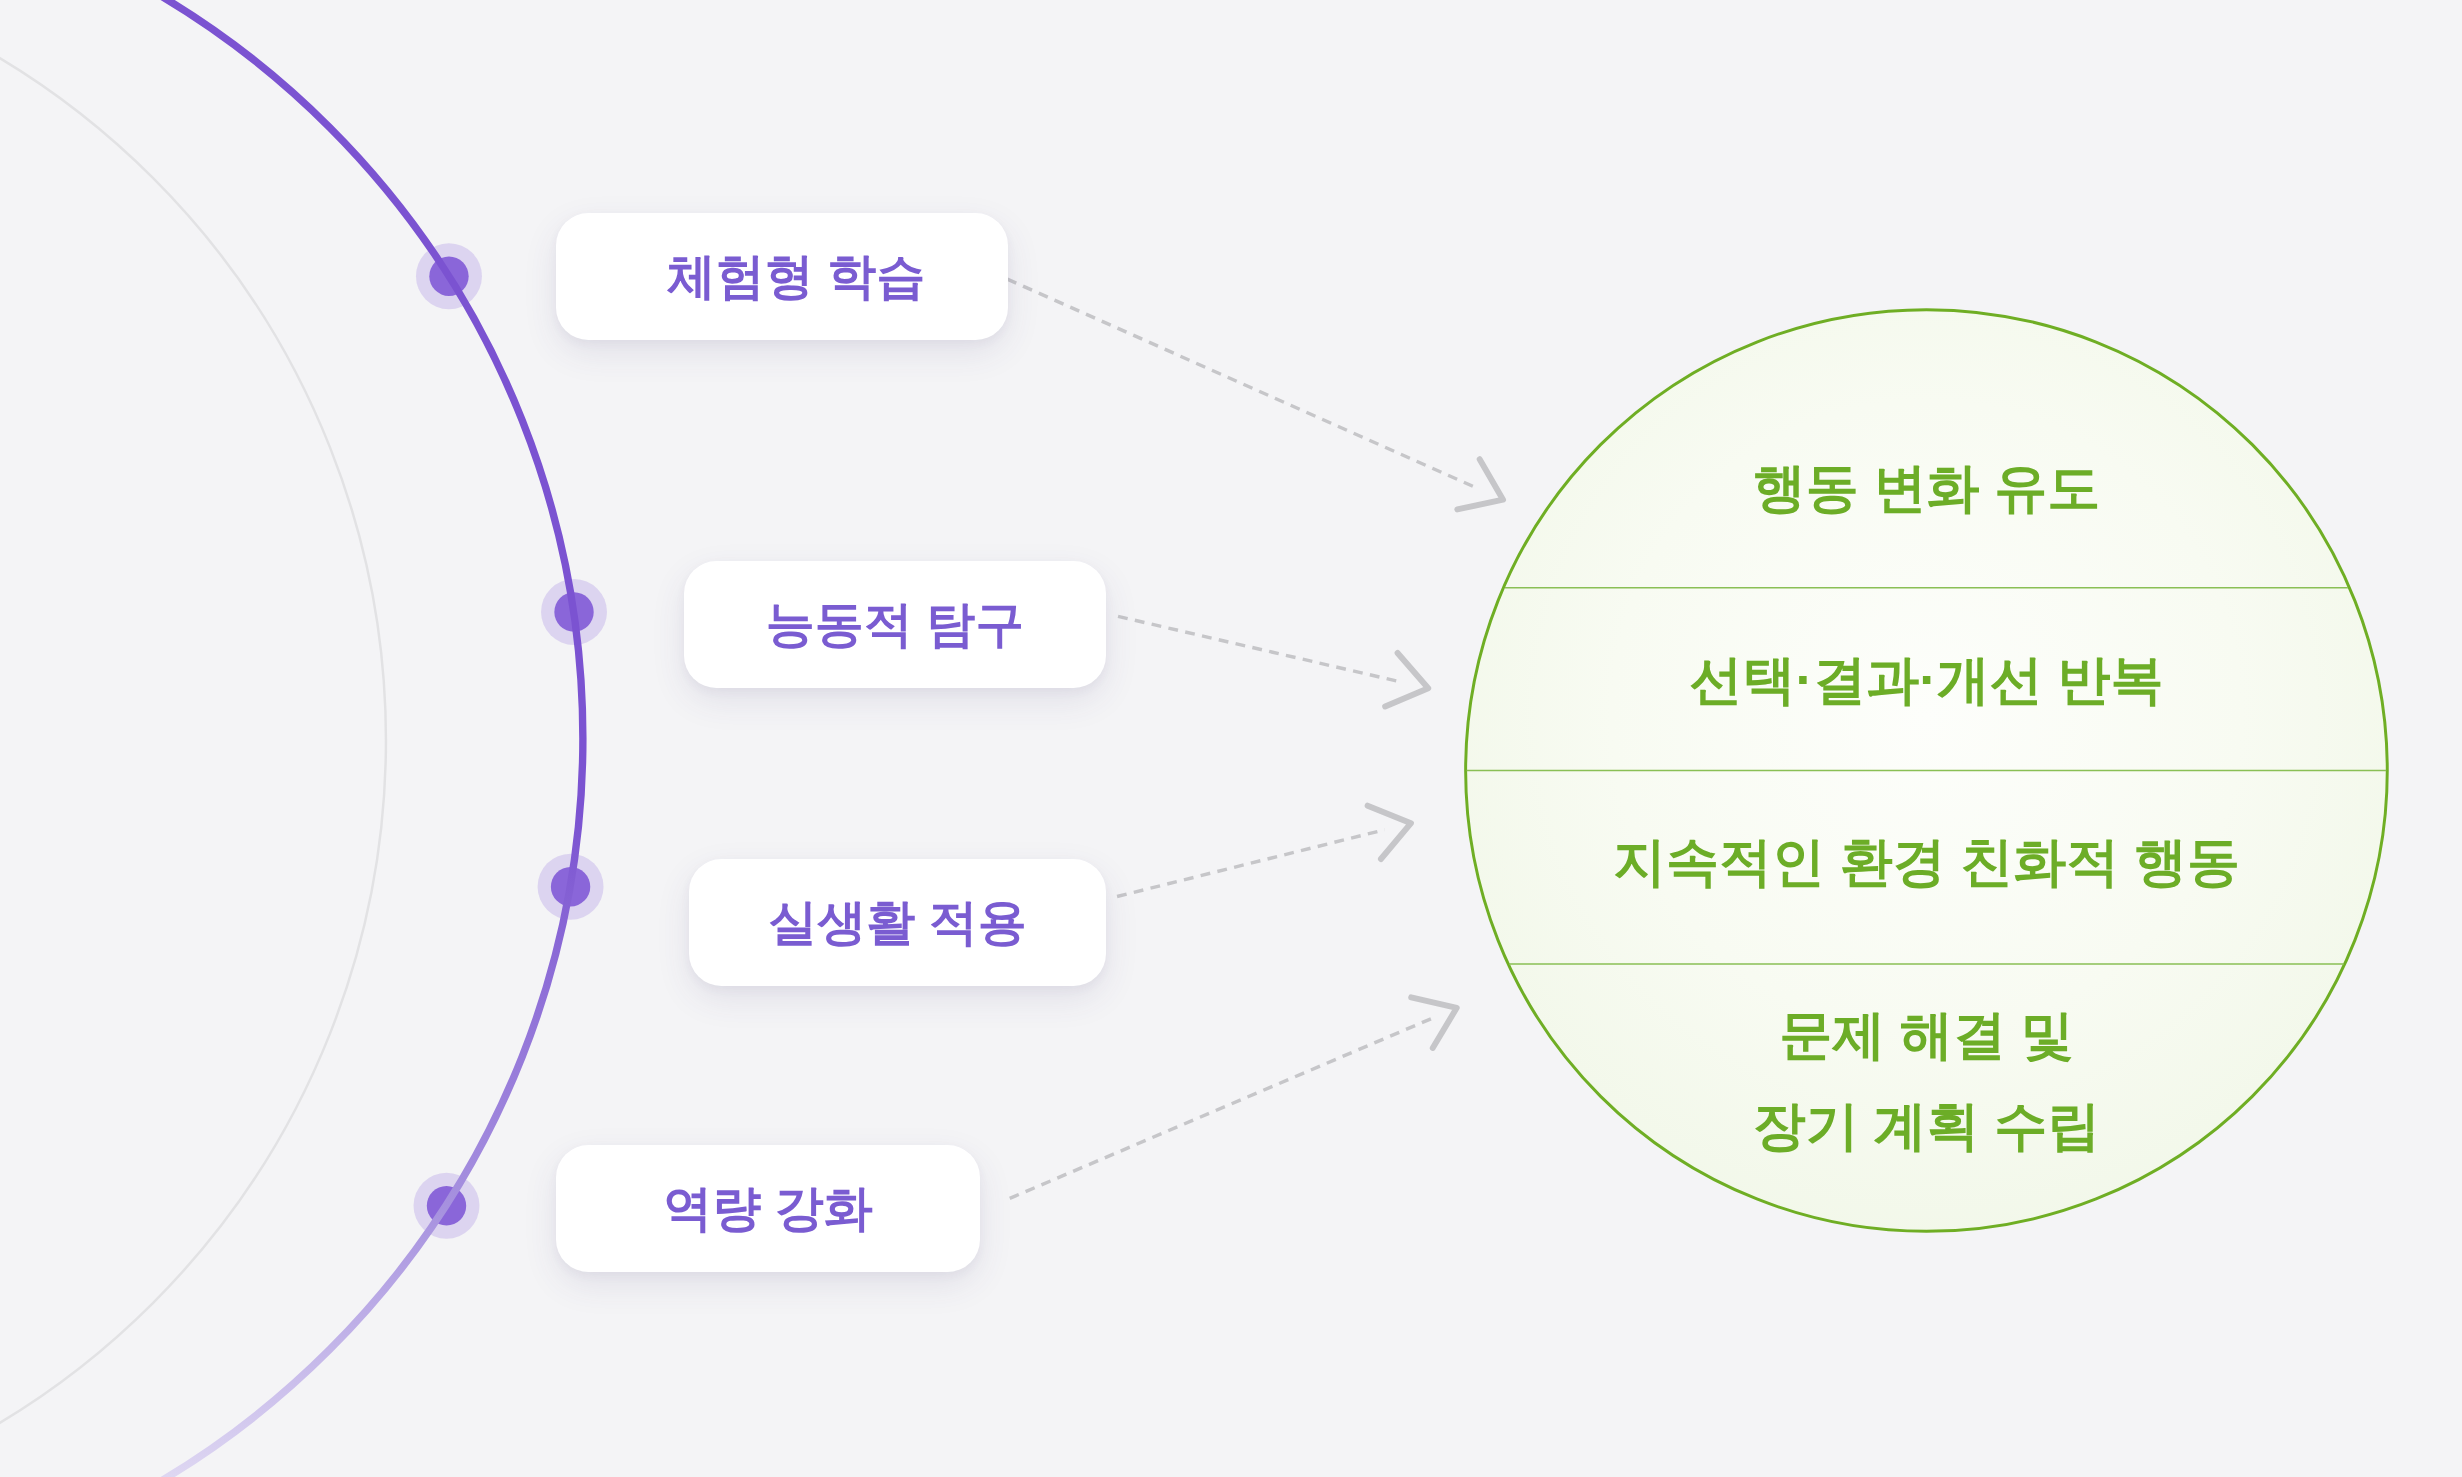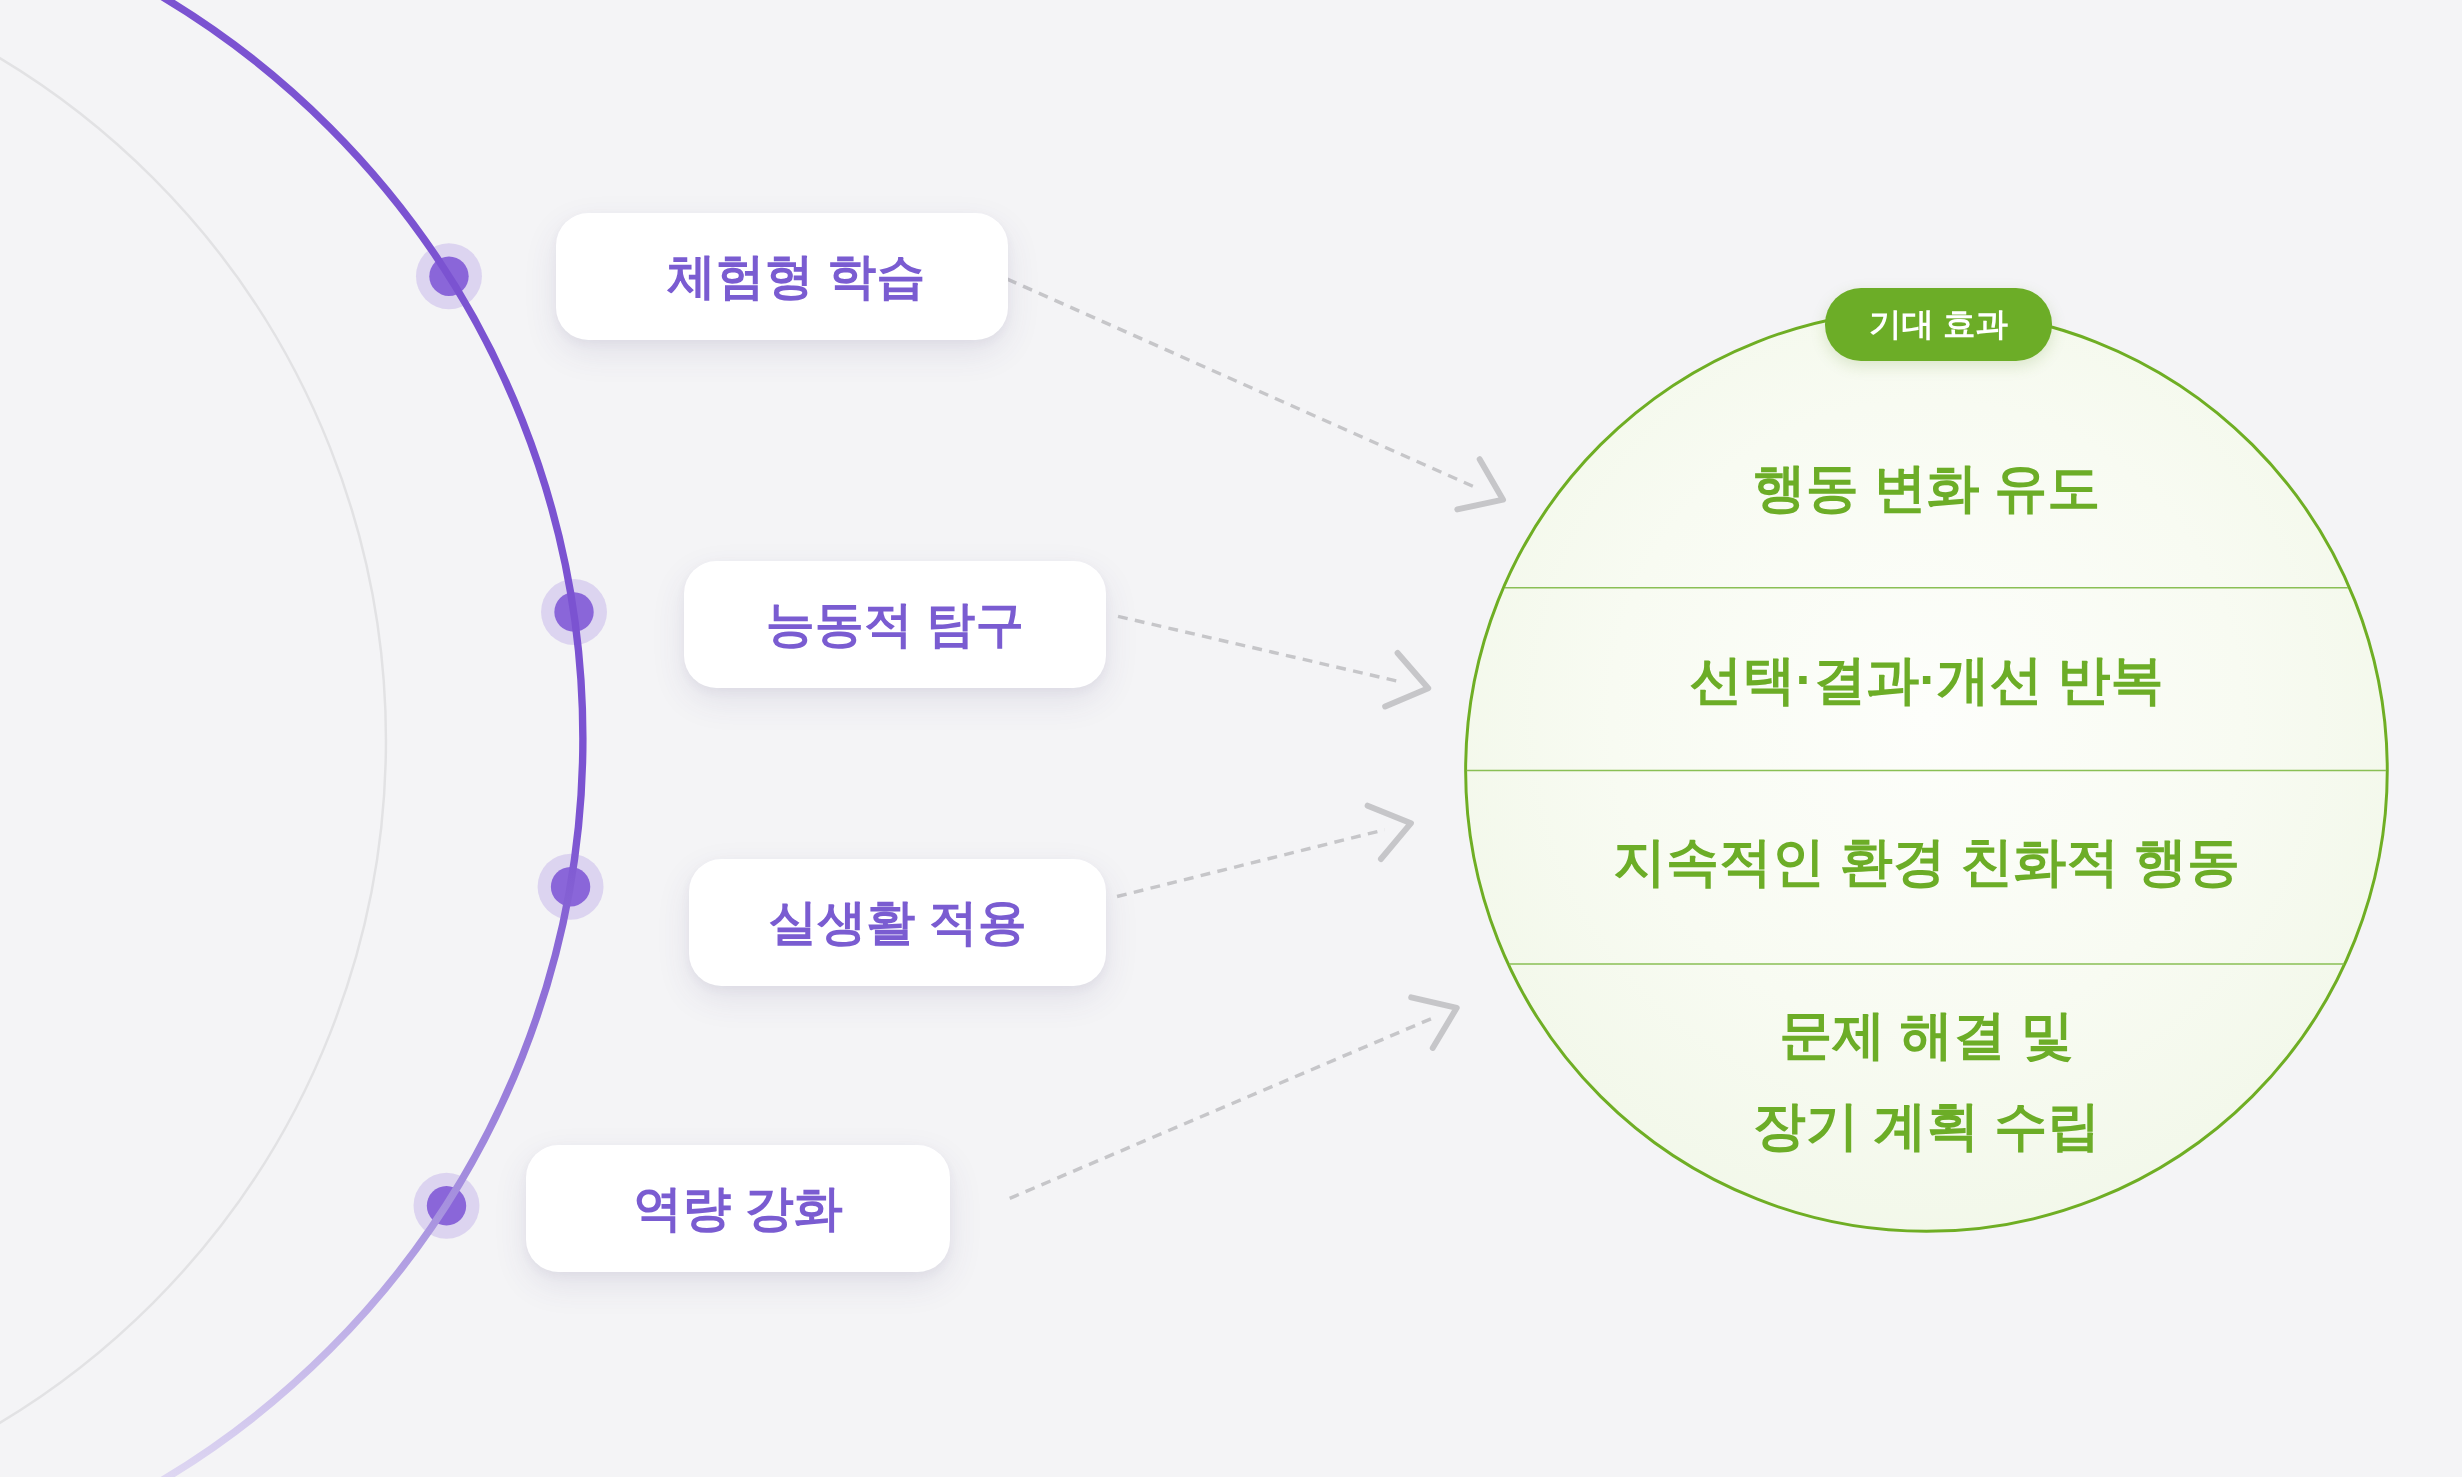--- a/index.html
+++ b/index.html
@@ -23,21 +23,21 @@
     border-radius: 32.5px;
     box-shadow: 0 12.8px 34px rgba(70, 60, 120, 0.10), 0 3.9px 9.8px rgba(70, 60, 120, 0.05);
     display: flex; align-items: center; justify-content: center;
     color: var(--purple-accent, #7a5cd1);
     font-size: 49px; font-weight: 700;
     white-space: nowrap;
   }
   .card-1 { left: 556px; top: 213px;  width: 424px; height: 127px; padding-left: 28px; }
   .card-2 { left: 684px; top: 561px; width: 422px; height: 127px; }
   .card-3 { left: 689px; top: 843px; width: 417px; height: 127px; margin-top: 16px; }
-  .card-4 { left: 526px; top: 1145px; width: 424px; height: 127px; }
+  .card-4 { left: 556px; top: 1145px; width: 424px; height: 127px; }
   .badge {
     position: absolute;
     left: 1825px; top: 288px; width: 227px; height: 73px;
     background: var(--green-accent, #6cad27);
     border-radius: 36px;
     display: flex; align-items: center; justify-content: center;
     color: var(--badge-text, #ffffff);
     font-size: 32.5px; font-weight: 700;
     white-space: nowrap;
     box-shadow: 0 4.9px 14.8px rgba(90, 140, 30, 0.18);
@@ -124,23 +124,20 @@
   <div class="card card-2">
     <span>능동적 탐구</span>
   </div>
   <div class="card card-3">
     <span>실생활 적용</span>
   </div>
   <div class="card card-4">
     <span>역량 강화</span>
   </div>
 
-  <div class="badge">
-    <span>기대 효과</span>
-  </div>
 
   <div class="effect-row row-1">
     <div class="line">행동 변화 유도</div>
   </div>
   <div class="effect-row row-2">
     <div class="line">선택·결과·개선 반복</div>
   </div>
   <div class="effect-row row-3">
     <div class="line">지속적인 환경 친화적 행동</div>
   </div>

